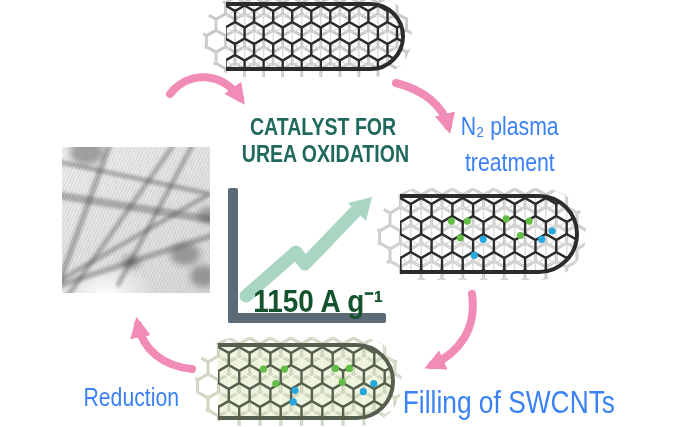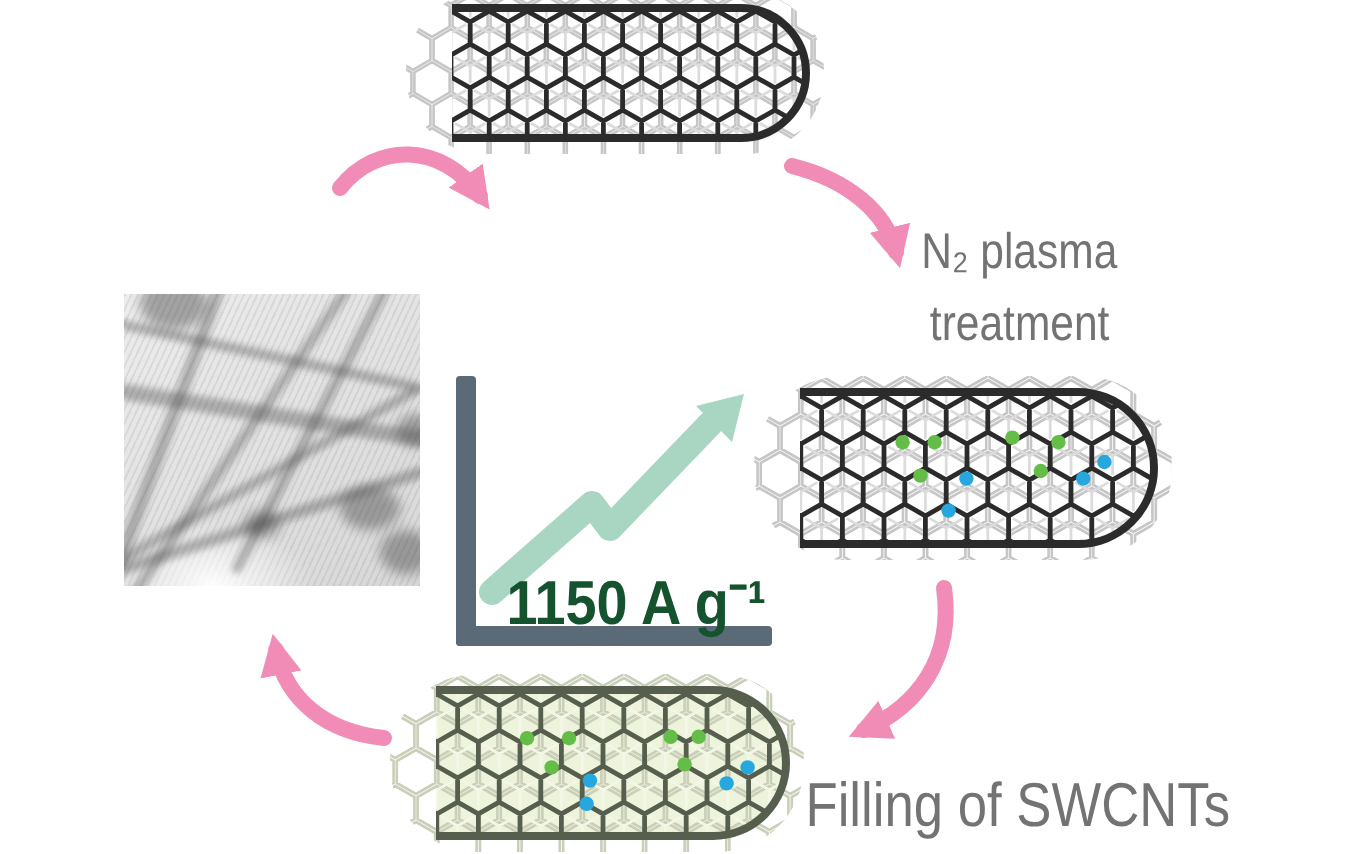--- a/index.html
+++ b/index.html
@@ -1,19 +1,19 @@
 <!DOCTYPE html>
 <html><head>
 <meta charset="utf-8">
 <style>
   html,body{margin:0;padding:0;background:#fff;}
   .canvas{position:relative;width:675px;height:427px;background:#ffffff;overflow:hidden;
           font-family:"Liberation Sans",sans-serif;color:#1b1b1b;}
   .abs{position:absolute;}
-  .lbl{position:absolute;text-align:center;color:#737373;z-index:5;}
+  .lbl{position:absolute;text-align:center;color:#3b82f6;z-index:5;}
   .cond{display:inline-block;transform:scaleX(.85);transform-origin:50% 50%;white-space:nowrap;}
   .sample-label{left:30px;top:111px;width:225px;font-size:23px;font-weight:500;}
   .hub-heading{left:227px;top:114px;width:192px;font-size:23px;font-weight:bold;line-height:27px;}
   .metric{left:246px;top:279px;font-size:31px;font-weight:bold;z-index:6;white-space:nowrap;}
   .plasma-label{left:429px;top:108px;width:162px;font-size:25px;line-height:36px;font-weight:500;}
   .filling-label{left:384px;top:385px;width:205px;font-size:31px;font-weight:500;}
   .reduction-label{left:52px;top:383px;width:158px;font-size:25px;font-weight:500;}
   .tube{position:absolute;z-index:1;}
   #chart{left:215px;top:182px;width:195px;height:150px;z-index:2;}
   #arrows{left:0;top:0;width:675px;height:427px;z-index:3;pointer-events:none;}
@@ -74,20 +74,24 @@
     <div class="tl" style="left:20px;top:-20px;width:6px;height:170px;transform:rotate(20deg);"></div>
     <div class="tl" style="left:95px;top:-30px;width:5px;height:180px;transform:rotate(28deg);"></div>
     <div class="tl" style="left:55px;top:-20px;width:5px;height:190px;transform:rotate(35deg);"></div>
     <div class="tb" style="left:8px;top:-8px;width:34px;height:26px;"></div>
     <div class="tb" style="left:108px;top:96px;width:30px;height:22px;"></div>
     <div class="tb" style="left:128px;top:118px;width:26px;height:22px;"></div>
     <div class="tb" style="left:60px;top:108px;width:18px;height:14px;"></div>
     <div class="tb" style="left:136px;top:60px;width:20px;height:16px;"></div>
   </div>
 
+  <div class="lbl hub-heading" id="heading" style="color: rgb(32, 105, 94);">
+    <span class="cond">CATALYST FOR</span><br>
+    <span class="cond">UREA OXIDATION</span>
+  </div>
   <div class="abs" id="chart"><svg width="195" height="150" viewBox="0 0 195 150">
   <rect x="13" y="6" width="10" height="135" rx="2" fill="#5b6a77"></rect>
   <rect x="13" y="131" width="158" height="10" rx="2" fill="#5b6a77"></rect>
   <path d="M31 114 L81 70 L90 82 L140 30" fill="none" stroke="#a9d6c2" stroke-width="13" stroke-linecap="round" stroke-linejoin="round"></path>
   <polygon points="157,15 151,39 133,21" fill="#a9d6c2"></polygon>
 </svg></div>
   <div class="lbl metric" id="metric" style="color: #14532d;">
     <span class="cond" style="transform:scaleX(.9);">1150 A g⁻¹</span>
   </div>
 
@@ -151,14 +155,17 @@
         <circle cx="150.3" cy="49.2" r="3.6" fill="#63bd47"></circle>
         <circle cx="103.0" cy="57.3" r="3.6" fill="#26a7dd"></circle>
         <circle cx="181.8" cy="50.7" r="3.6" fill="#26a7dd"></circle>
         <circle cx="171.3" cy="58.7" r="3.6" fill="#26a7dd"></circle>
         <circle cx="101.3" cy="68.9" r="3.6" fill="#26a7dd"></circle>
 </svg></div>
   <div class="lbl filling-label">
     <span class="cond">Filling of SWCNTs</span>
   </div>
 
+  <div class="lbl reduction-label">
+    <span class="cond">Reduction</span>
+  </div>
 
 </div>
 
 </body></html>

